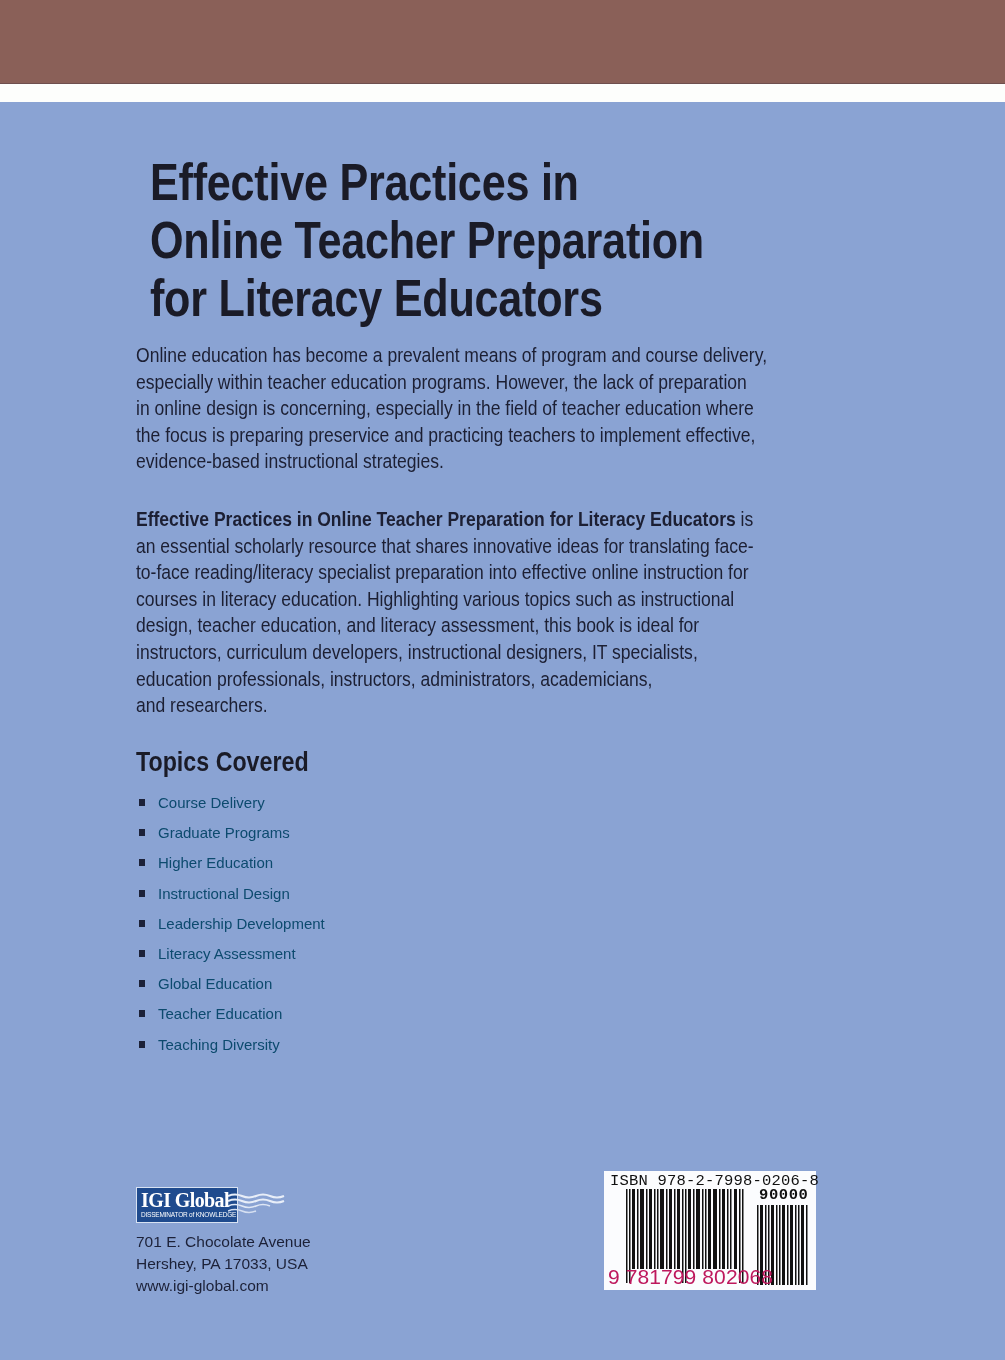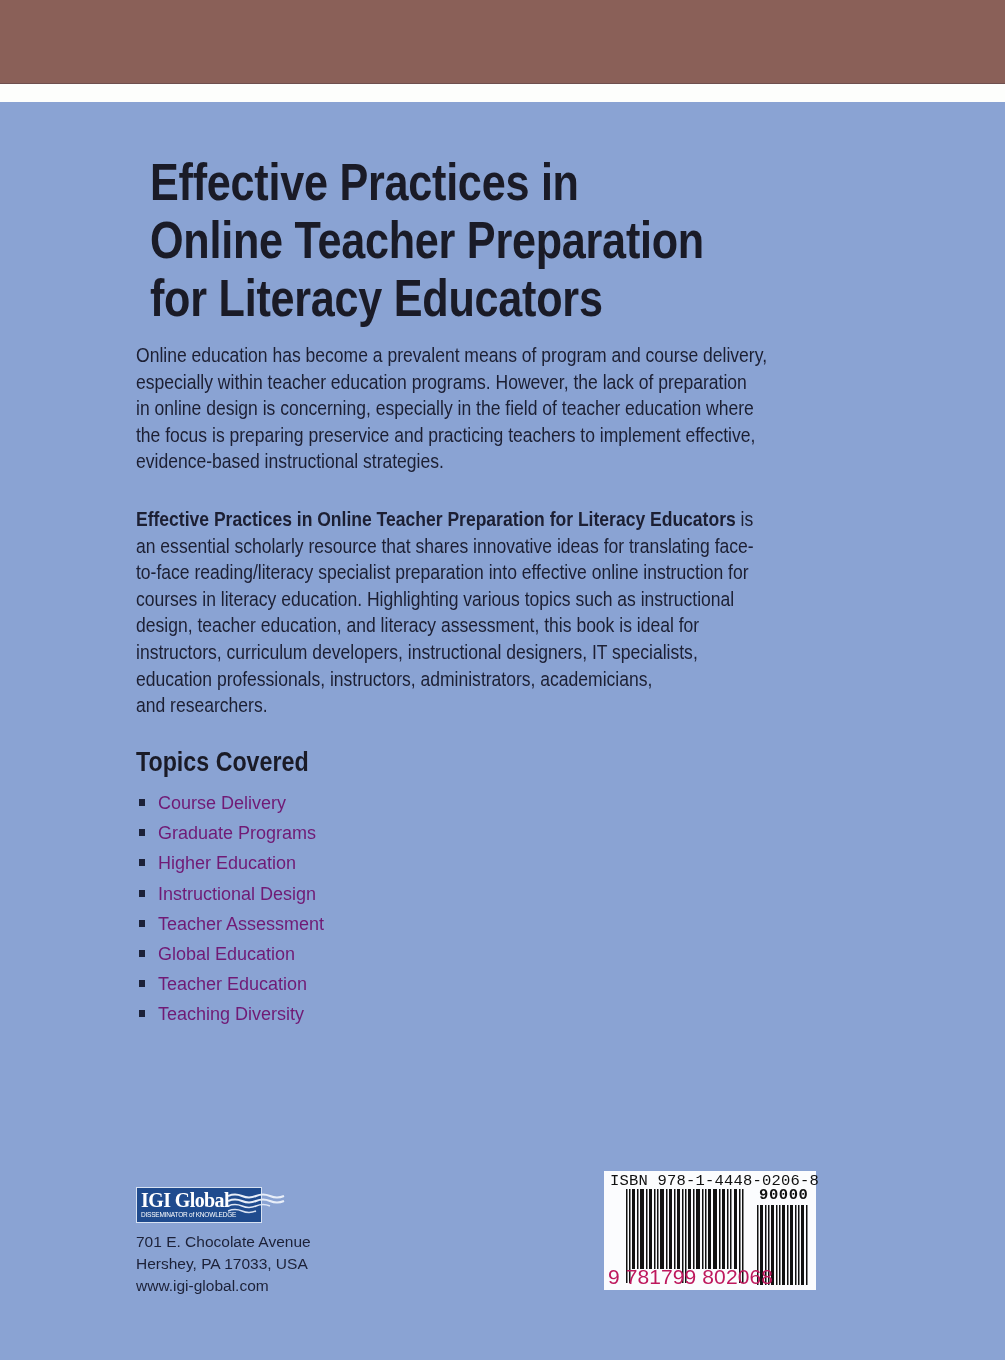--- a/index.html
+++ b/index.html
@@ -31,28 +31,28 @@
   #para2 { top: 506px; }
 
   .topics-heading {
     position: absolute; left: 136px; top: 746px;
     font-size: 28px; font-weight: bold; line-height: 32px;
     transform: scaleX(0.83); transform-origin: 0 0; white-space: nowrap; color: #1a1b27;
   }
   .topics { position: absolute; left: 136px; top: 788px; margin: 0; padding: 0; list-style: none; }
   .topic {
     position: relative; height: 30.2px; line-height: 30px;
-    font-size: 18px; color: #701a75; padding-left: 22px; white-space: nowrap;
+    font-size: 15px; color: #0c4a6e; padding-left: 22px; white-space: nowrap;
   }
   .bullet {
     position: absolute; left: 3px; top: 11px; width: 6px; height: 7px; background: #1c2138;
   }
 
   .logo {
-    position: absolute; left: 136px; top: 1187px; width: 126px; height: 36px;
+    position: absolute; left: 136px; top: 1187px; width: 102px; height: 36px;
     background: #1f4b8e; border: 1px solid #d8e2f2; box-sizing: border-box;
   }
   .logo-main {
     position: absolute; left: 4px; top: 1px; font-family: "Liberation Serif", serif;
     font-weight: bold; font-size: 20px; line-height: 22px; color: #ffffff;
     letter-spacing: -0.6px; white-space: nowrap;
   }
   .logo-sub {
     position: absolute; left: 4px; top: 23px; font-family: "Liberation Sans", sans-serif;
     font-size: 6.5px; line-height: 8px; color: #ffffff; white-space: nowrap; letter-spacing: -0.2px;
@@ -113,21 +113,22 @@
   <span class="para-line">and researchers.</span>
 </div>
 
 <div class="topics-heading">Topics Covered</div>
 
 <ul class="topics">
   <li class="topic"><span class="bullet"></span><span>Course Delivery</span></li>
   <li class="topic"><span class="bullet"></span><span>Graduate Programs</span></li>
   <li class="topic"><span class="bullet"></span><span>Higher Education</span></li>
   <li class="topic"><span class="bullet"></span><span>Instructional Design</span></li>
-  <li class="topic"><span class="bullet"></span><span>Teacher Assessment</span></li>
+  <li class="topic"><span class="bullet"></span><span>Leadership Development</span></li>
+  <li class="topic"><span class="bullet"></span><span>Literacy Assessment</span></li>
   <li class="topic"><span class="bullet"></span><span>Global Education</span></li>
   <li class="topic"><span class="bullet"></span><span>Teacher Education</span></li>
   <li class="topic"><span class="bullet"></span><span>Teaching Diversity</span></li>
 </ul>
 
 <div class="logo">
   <span class="logo-main">IGI Global</span>
   <span class="logo-sub">DISSEMINATOR of KNOWLEDGE</span>
 </div>
 <svg class="logo-waves" viewBox="0 0 58 22">
@@ -137,21 +138,21 @@
   <path d="M0 19 Q7 16 14 19 T28 19" stroke="#d5dff1" stroke-width="1.4" fill="none"></path>
 </svg>
 
 <div class="address">
   <span class="addr-line">701 E. Chocolate Avenue</span>
   <span class="addr-line">Hershey, PA 17033, USA</span>
   <span class="addr-line">www.igi-global.com</span>
 </div>
 
 <div class="barcode-box">
-  <span class="isbn-text">ISBN 978-1-4448-0206-8</span>
+  <span class="isbn-text">ISBN 978-2-7998-0206-8</span>
   <span class="addon-digits">90000</span>
   <svg class="bars-main" viewBox="0 0 118 94" preserveAspectRatio="none">
     <g fill="#111">
       <rect x="0" y="0" width="1.5" height="94"></rect>
         <rect x="3" y="0" width="1.5" height="94"></rect>
       <rect x="6" y="0" width="3" height="80"></rect>
         <rect x="11" y="0" width="1.5" height="80"></rect>
       <rect x="14" y="0" width="4" height="80"></rect>
         <rect x="20" y="0" width="1.5" height="80"></rect>
       <rect x="23" y="0" width="3" height="80"></rect>

